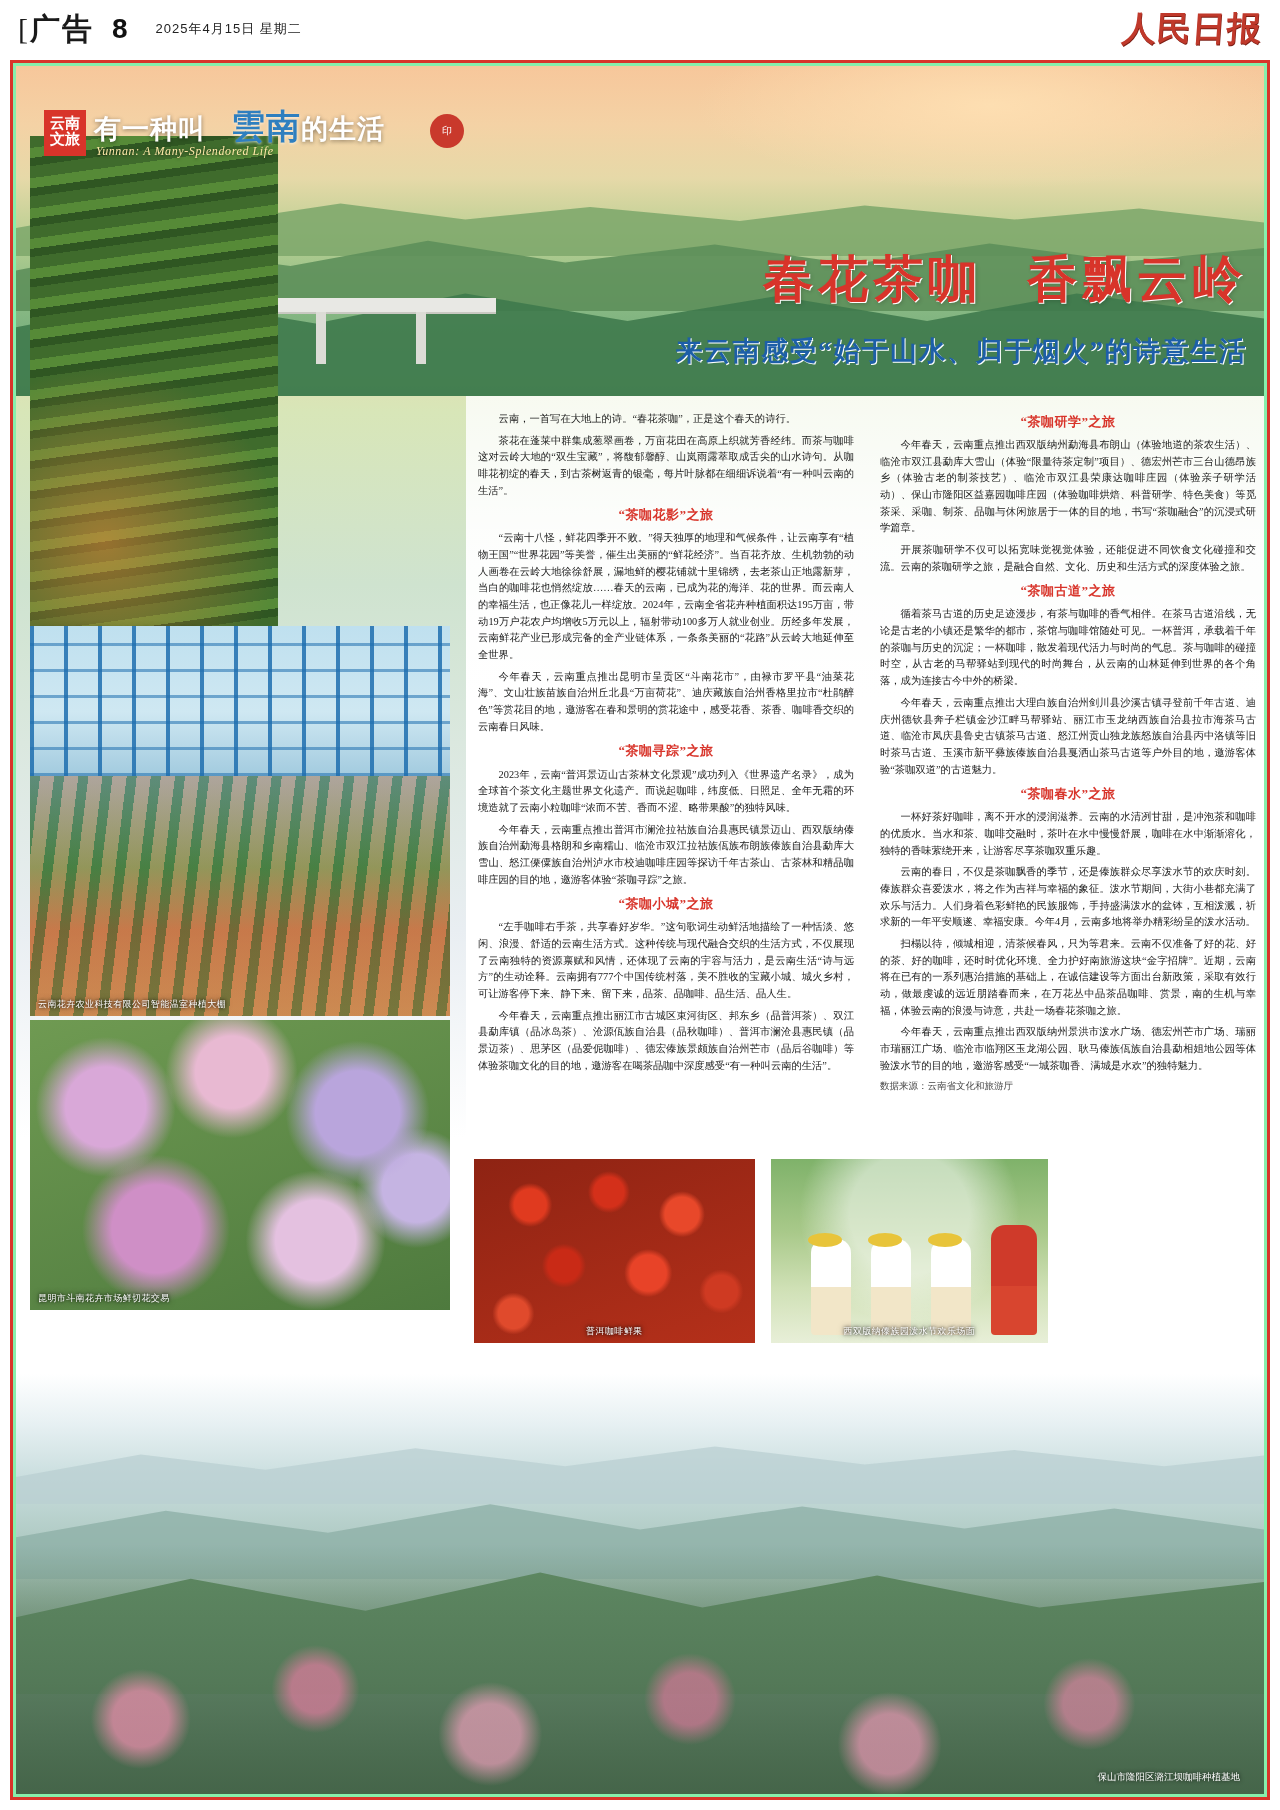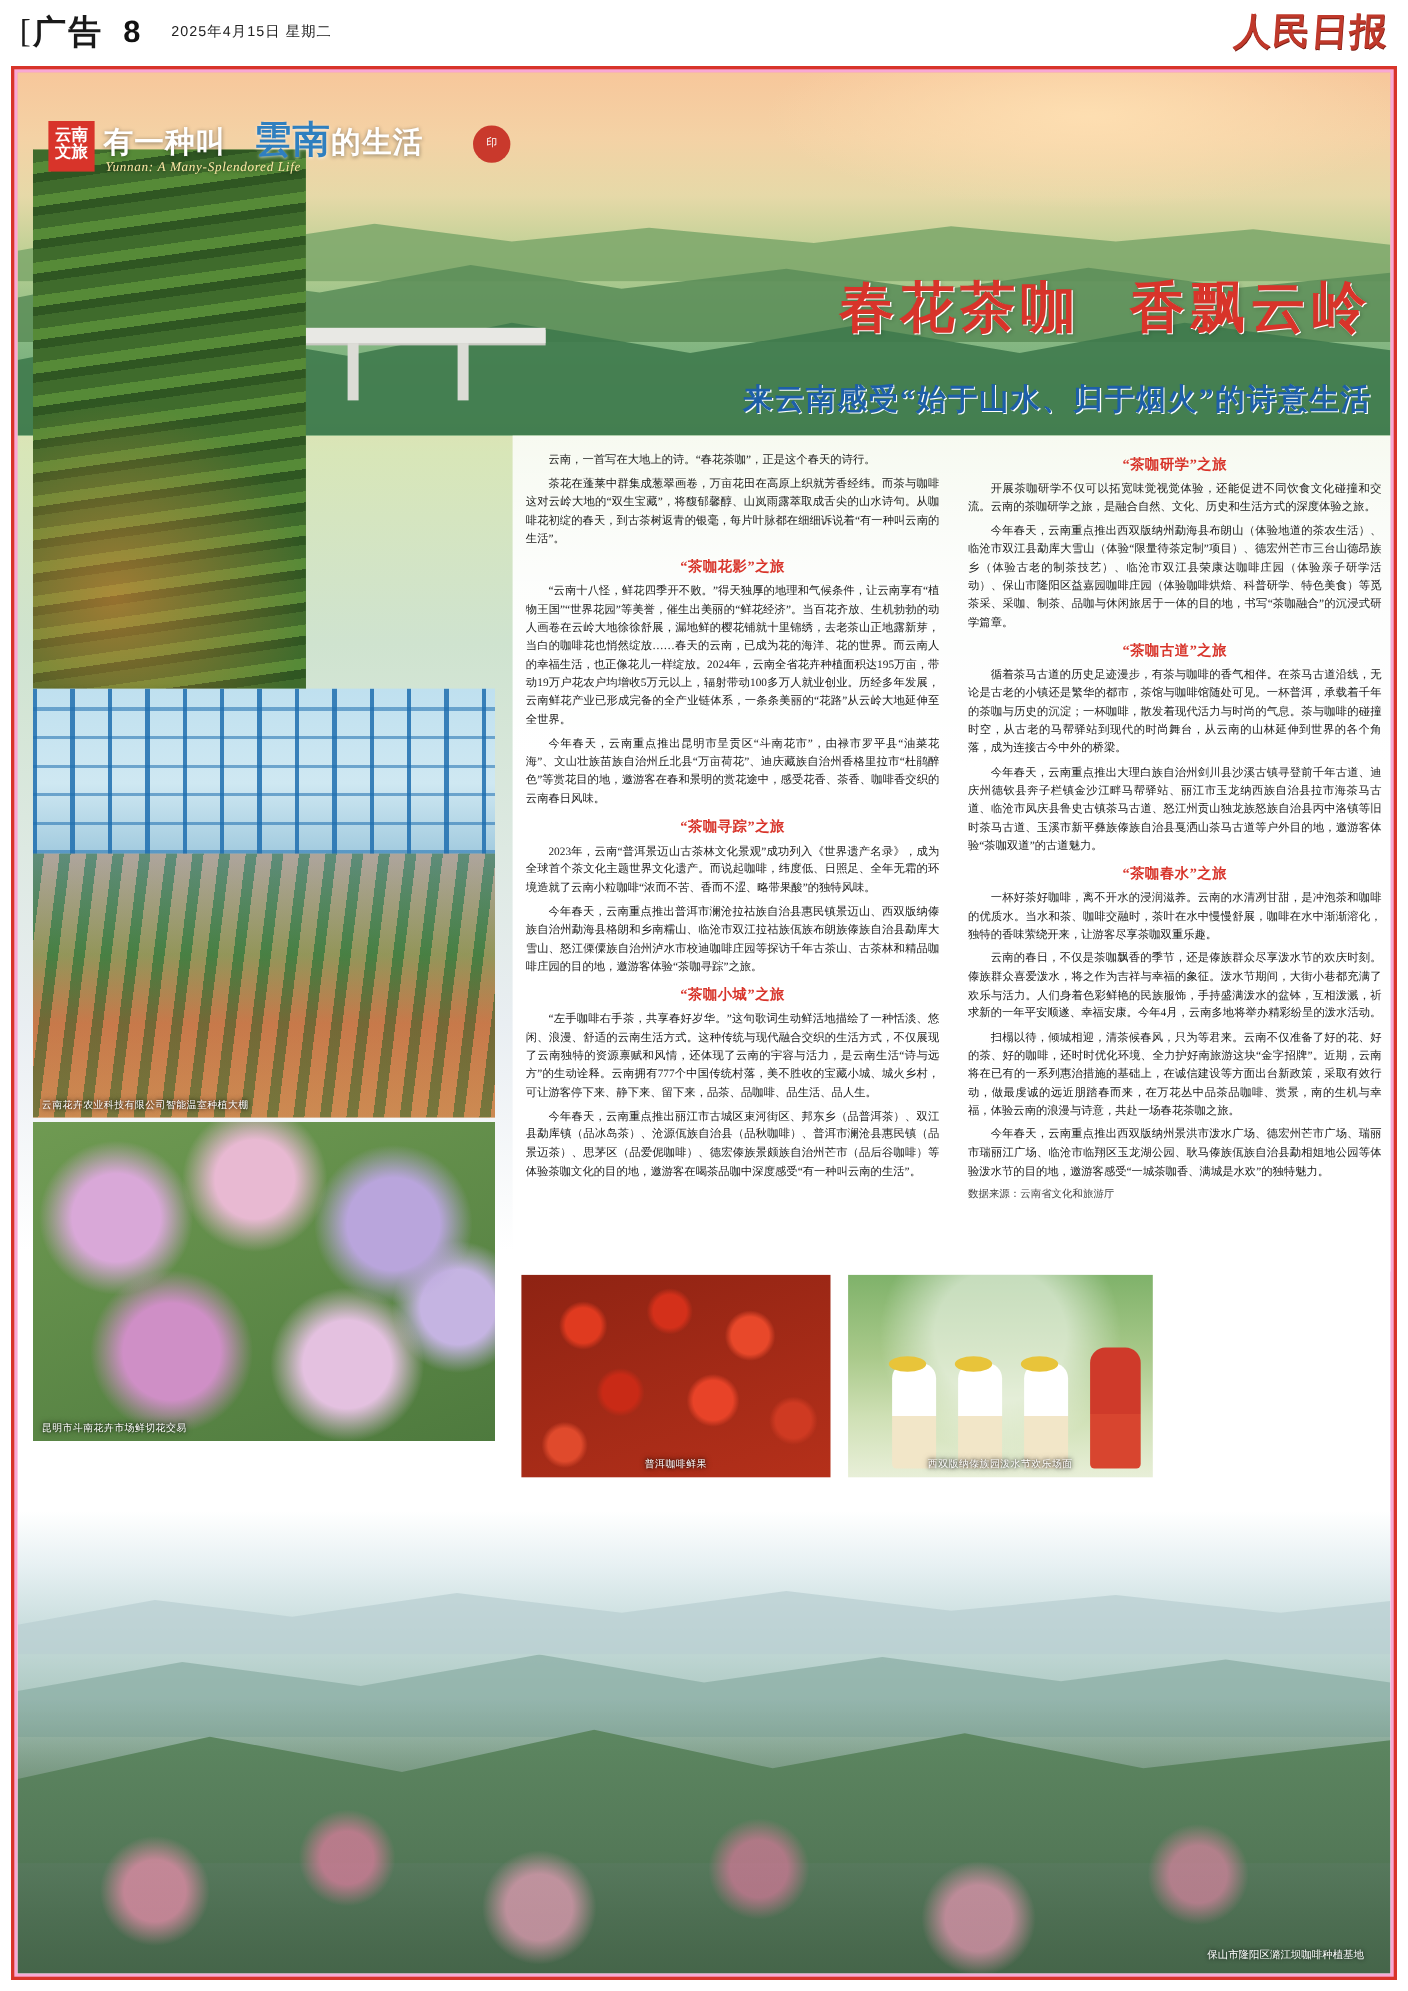--- a/index.html
+++ b/index.html
@@ -60,21 +60,21 @@
     text-shadow: 0.5px 0.5px 0 #7a1c12;
   }
 
   
   .page-frame {
     position: absolute;
     top: 60px; left: 10px;
     width: 1260px;
     height: 1740px;
     border: 3px solid #d8342a;
-    background: #f9a8d4;
+    background: #86efac;
     overflow: hidden;
   }
   .page-inner {
     position: absolute;
     inset: 3px;
     overflow: hidden;
     background:
       linear-gradient(180deg,#f5b98a 0%, #f3cfa0 10%, #d8e6b8 20%, #cfe3cf 30%, #e9eef2 50%, #ffffff 62%, #ffffff 100%);
   }
 
@@ -239,21 +239,21 @@
   .headline {
     font-size: 50px;
     font-weight: bold;
     color: #d8342a;
     letter-spacing: 5px;
     text-shadow: 1px 1px 0 #fff, 2px 2px 4px rgba(0,0,0,.18);
     white-space: nowrap;
   }
   .headline .gap { display: inline-block; width: 44px; }
   .subheadline {
-    margin-top: 32px;
+    margin-top: 20px;
     font-size: 27px;
     font-weight: bold;
     color: #1d5fa8;
     letter-spacing: 1.5px;
     text-shadow: 1px 1px 0 #fff;
     white-space: nowrap;
   }
 
   
   .body-cols {
@@ -452,22 +452,22 @@
       <p class="sec-title">“茶咖寻踪”之旅</p>
       <p>2023年，云南“普洱景迈山古茶林文化景观”成功列入《世界遗产名录》，成为全球首个茶文化主题世界文化遗产。而说起咖啡，纬度低、日照足、全年无霜的环境造就了云南小粒咖啡“浓而不苦、香而不涩、略带果酸”的独特风味。</p>
       <p>今年春天，云南重点推出普洱市澜沧拉祜族自治县惠民镇景迈山、西双版纳傣族自治州勐海县格朗和乡南糯山、临沧市双江拉祜族佤族布朗族傣族自治县勐库大雪山、怒江傈僳族自治州泸水市校迪咖啡庄园等探访千年古茶山、古茶林和精品咖啡庄园的目的地，邀游客体验“茶咖寻踪”之旅。</p>
       <p class="sec-title">“茶咖小城”之旅</p>
       <p>“左手咖啡右手茶，共享春好岁华。”这句歌词生动鲜活地描绘了一种恬淡、悠闲、浪漫、舒适的云南生活方式。这种传统与现代融合交织的生活方式，不仅展现了云南独特的资源禀赋和风情，还体现了云南的宇容与活力，是云南生活“诗与远方”的生动诠释。云南拥有777个中国传统村落，美不胜收的宝藏小城、城火乡村，可让游客停下来、静下来、留下来，品茶、品咖啡、品生活、品人生。</p>
       <p>今年春天，云南重点推出丽江市古城区束河街区、邦东乡（品普洱茶）、双江县勐库镇（品冰岛茶）、沧源佤族自治县（品秋咖啡）、普洱市澜沧县惠民镇（品景迈茶）、思茅区（品爱伲咖啡）、德宏傣族景颇族自治州芒市（品后谷咖啡）等体验茶咖文化的目的地，邀游客在喝茶品咖中深度感受“有一种叫云南的生活”。</p>
     </div>
 
     <div class="col">
       <p class="sec-title">“茶咖研学”之旅</p>
+      <p>今年春天，云南重点推出西双版纳州勐海县布朗山（体验地道的茶农生活）、临沧市双江县勐库大雪山（体验“限量待茶定制”项目）、德宏州芒市三台山德昂族乡（体验古老的制茶技艺）、临沧市双江县荣康达咖啡庄园（体验亲子研学活动）、保山市隆阳区益嘉园咖啡庄园（体验咖啡烘焙、科普研学、特色美食）等觅茶采、采咖、制茶、品咖与休闲旅居于一体的目的地，书写“茶咖融合”的沉浸式研学篇章。</p>
       <p>开展茶咖研学不仅可以拓宽味觉视觉体验，还能促进不同饮食文化碰撞和交流。云南的茶咖研学之旅，是融合自然、文化、历史和生活方式的深度体验之旅。</p>
-      <p>今年春天，云南重点推出西双版纳州勐海县布朗山（体验地道的茶农生活）、临沧市双江县勐库大雪山（体验“限量待茶定制”项目）、德宏州芒市三台山德昂族乡（体验古老的制茶技艺）、临沧市双江县荣康达咖啡庄园（体验亲子研学活动）、保山市隆阳区益嘉园咖啡庄园（体验咖啡烘焙、科普研学、特色美食）等觅茶采、采咖、制茶、品咖与休闲旅居于一体的目的地，书写“茶咖融合”的沉浸式研学篇章。</p>
       <p class="sec-title">“茶咖古道”之旅</p>
       <p>循着茶马古道的历史足迹漫步，有茶与咖啡的香气相伴。在茶马古道沿线，无论是古老的小镇还是繁华的都市，茶馆与咖啡馆随处可见。一杯普洱，承载着千年的茶咖与历史的沉淀；一杯咖啡，散发着现代活力与时尚的气息。茶与咖啡的碰撞时空，从古老的马帮驿站到现代的时尚舞台，从云南的山林延伸到世界的各个角落，成为连接古今中外的桥梁。</p>
       <p>今年春天，云南重点推出大理白族自治州剑川县沙溪古镇寻登前千年古道、迪庆州德钦县奔子栏镇金沙江畔马帮驿站、丽江市玉龙纳西族自治县拉市海茶马古道、临沧市凤庆县鲁史古镇茶马古道、怒江州贡山独龙族怒族自治县丙中洛镇等旧时茶马古道、玉溪市新平彝族傣族自治县戛洒山茶马古道等户外目的地，邀游客体验“茶咖双道”的古道魅力。</p>
       <p class="sec-title">“茶咖春水”之旅</p>
       <p>一杯好茶好咖啡，离不开水的浸润滋养。云南的水清冽甘甜，是冲泡茶和咖啡的优质水。当水和茶、咖啡交融时，茶叶在水中慢慢舒展，咖啡在水中渐渐溶化，独特的香味萦绕开来，让游客尽享茶咖双重乐趣。</p>
       <p>云南的春日，不仅是茶咖飘香的季节，还是傣族群众尽享泼水节的欢庆时刻。傣族群众喜爱泼水，将之作为吉祥与幸福的象征。泼水节期间，大街小巷都充满了欢乐与活力。人们身着色彩鲜艳的民族服饰，手持盛满泼水的盆钵，互相泼溅，祈求新的一年平安顺遂、幸福安康。今年4月，云南多地将举办精彩纷呈的泼水活动。</p>
       <p>扫榻以待，倾城相迎，清茶候春风，只为等君来。云南不仅准备了好的花、好的茶、好的咖啡，还时时优化环境、全力护好南旅游这块“金字招牌”。近期，云南将在已有的一系列惠治措施的基础上，在诚信建设等方面出台新政策，采取有效行动，做最虔诚的远近朋踏春而来，在万花丛中品茶品咖啡、赏景，南的生机与幸福，体验云南的浪漫与诗意，共赴一场春花茶咖之旅。</p>
       <p>今年春天，云南重点推出西双版纳州景洪市泼水广场、德宏州芒市广场、瑞丽市瑞丽江广场、临沧市临翔区玉龙湖公园、耿马傣族佤族自治县勐相姐地公园等体验泼水节的目的地，邀游客感受“一城茶咖香、满城是水欢”的独特魅力。</p>
       <p class="source-line">数据来源：云南省文化和旅游厅</p>
     </div>

